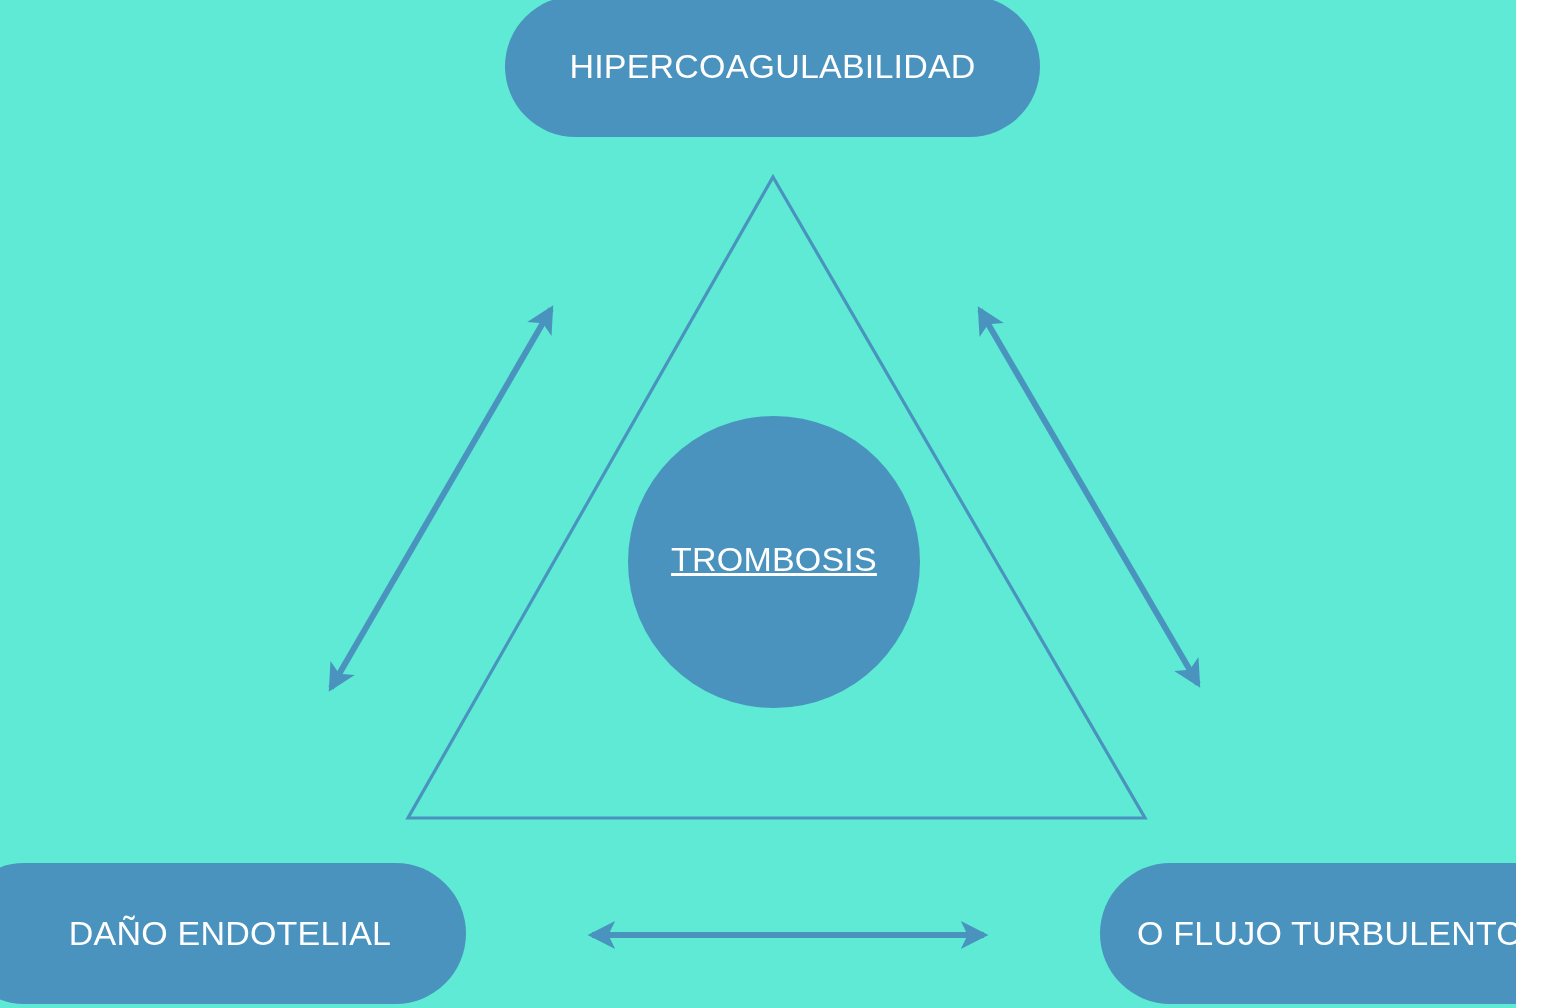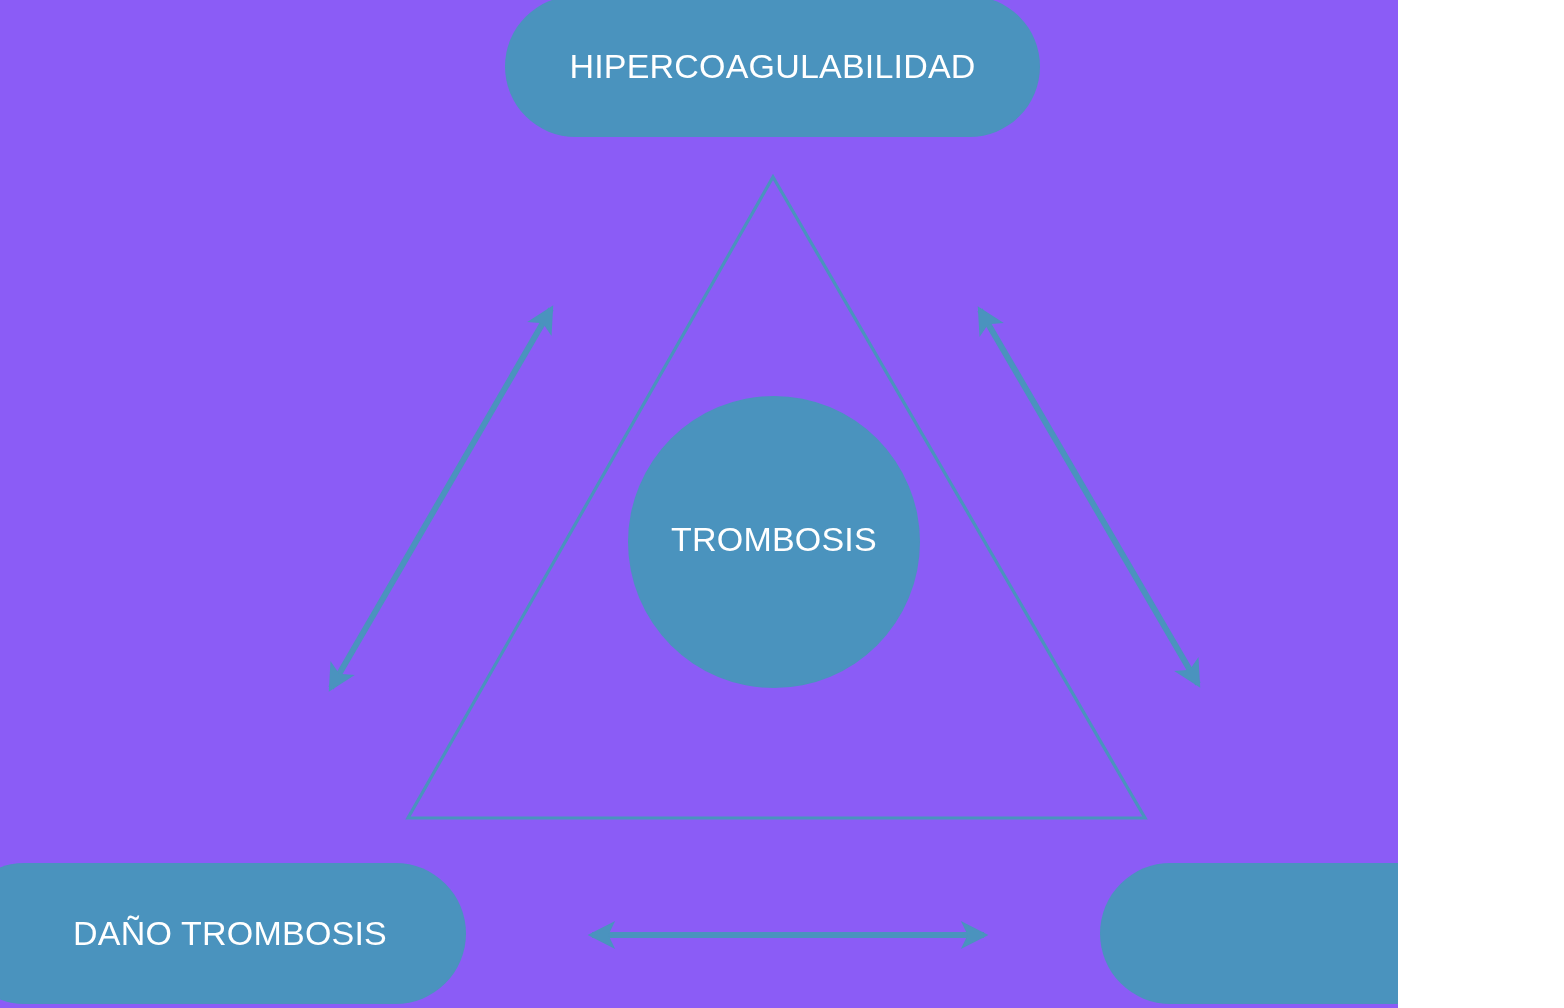--- a/index.html
+++ b/index.html
@@ -2,23 +2,23 @@
 <html><head>
 <meta charset="utf-8">
 <style>
   html, body {
     margin: 0;
     padding: 0;
     background: #ffffff;
   }
   #stage {
     position: relative;
-    width: 1398px;
+    width: 1516px;
     height: 1008px;
-    background: #8b5cf6;
+    background: #5eead4;
     overflow: hidden;
     font-family: "Liberation Sans", sans-serif;
   }
   #vector-layer {
     position: absolute;
     left: 0;
     top: 0;
     width: 1564px;
     height: 1008px;
   }
@@ -58,31 +58,32 @@
     height: 141px;
     border-radius: 71px;
     font-size: 34px;
     padding-right: 52px;
     flex-direction: column;
   }
   .pill-line { display: block; }
   #center-circle {
     position: absolute;
     left: 628px;
-    top: 396px;
+    top: 416px;
     width: 292px;
     height: 292px;
     border-radius: 50%;
     background: #4a93be;
     display: flex;
     align-items: center;
     justify-content: center;
     color: #ffffff;
     font-size: 34px;
     letter-spacing: 0.2px;
+    text-decoration: underline;
   }
   #center-circle .label { transform: translateY(-3px); }
 </style>
 </head>
 <body>
 
 <div id="stage">
 
   <svg id="vector-layer" viewBox="0 0 1564 1008">
     <defs>
@@ -102,19 +103,20 @@
 
   <div id="pill-top" class="pill">
     <span class="pill-line">HIPERCOAGULABILIDAD</span>
   </div>
 
   <div id="center-circle">
     <span class="label">TROMBOSIS</span>
   </div>
 
   <div id="pill-left" class="pill">
-    <span class="pill-line">DAÑO TROMBOSIS</span>
+    <span class="pill-line">DAÑO ENDOTELIAL</span>
   </div>
 
   <div id="pill-right" class="pill">
+    <span class="pill-line">O FLUJO TURBULENTO</span>
   </div>
 
 </div>
 
 </body></html>

